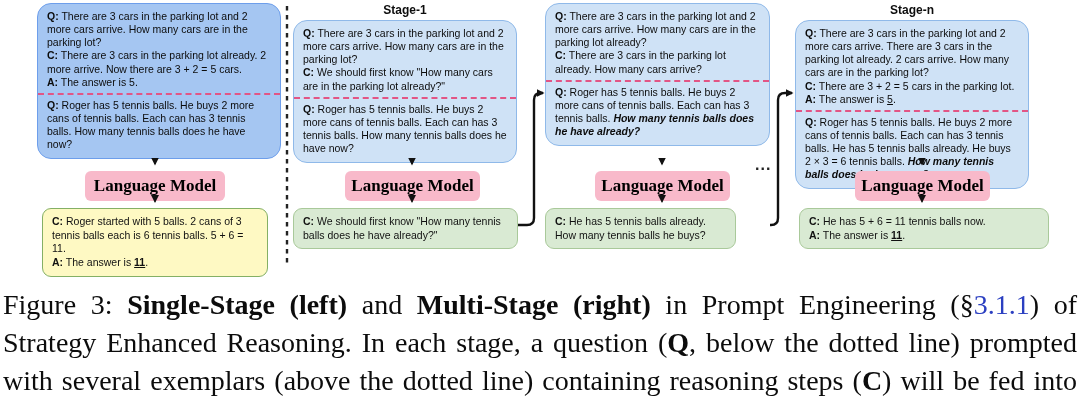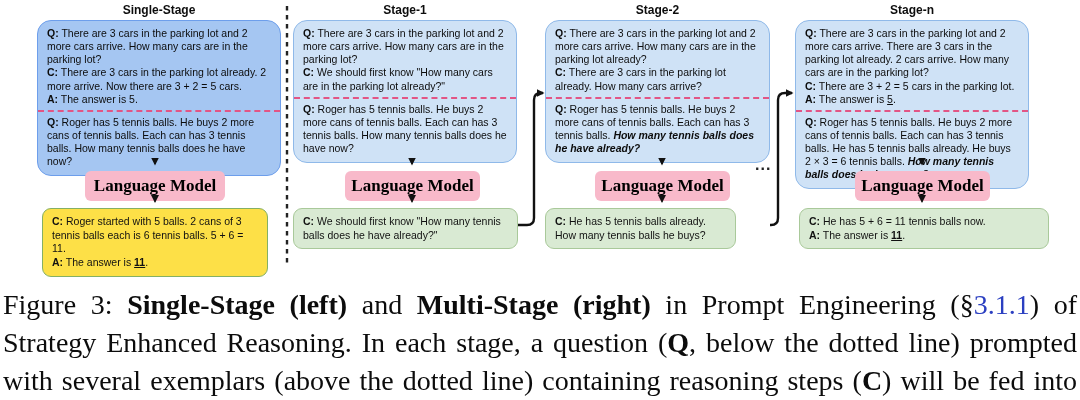--- a/index.html
+++ b/index.html
@@ -10,21 +10,21 @@
   .panel-title{text-align:center;font-size:12px;font-weight:bold;color:#0d0d0d;margin:0 0 3px 0;}
   .prompt-box{border-radius:14px;padding:6px 9px 7px;font-size:10.5px;line-height:1.25;color:#0c0c0c;box-sizing:border-box;}
   .prompt-box.dark{background:#a5c6f2;border:1.6px solid #6d9eeb;min-height:138px;}
   .prompt-box.light{background:#cfe2f6;border:1.6px solid #8fb9e9;}
   .p2 .prompt-box{min-height:140px;} .p3 .prompt-box{min-height:130px;} .p4 .prompt-box{min-height:132px;}
   .dash-sep{border:none;border-top:2px dashed #e25585;margin:4px -9px 4px;}
   .lm-box{position:absolute;top:168px;height:30px;background:#f8b9ca;border-radius:6px;
           display:flex;align-items:center;justify-content:center;
           font-family:"Liberation Serif",serif;font-weight:bold;font-size:17px;color:#000000;box-sizing:border-box;}
   .out-box{position:absolute;top:205px;border-radius:9px;padding:6px 9px;font-size:10.5px;line-height:1.3;box-sizing:border-box;}
-  .out-box.dark{background:#fde047;border:1.5px solid #84b065;}
+  .out-box.dark{background:#fef9c3;border:1.5px solid #84b065;}
   .out-box.light{background:#d9ead3;border:1.5px solid #a9c99a;}
   .ellipsis{position:absolute;left:755px;top:156px;z-index:2;font-size:16px;font-weight:bold;color:#222;letter-spacing:1px;}
   .caption{width:1074px;margin:14px 3px 10px;font-family:"Liberation Serif",serif;font-size:28px;line-height:1.36;color:#0c0c0c;text-align:justify;}
 </style>
 </head>
 <body>
 
 <div class="figure">
 
   <svg class="overlay" viewBox="0 0 1080 272" xmlns="http://www.w3.org/2000/svg">
@@ -42,21 +42,20 @@
     <line x1="662" y1="160" x2="662" y2="164" stroke="#111" stroke-width="1.6" marker-end="url(#ah)"></line>
     <line x1="662" y1="199" x2="662" y2="201.5" stroke="#111" stroke-width="1.6" marker-end="url(#ah)"></line>
     <line x1="922" y1="160" x2="922" y2="164" stroke="#111" stroke-width="1.6" marker-end="url(#ah)"></line>
     <line x1="922" y1="199" x2="922" y2="201.5" stroke="#111" stroke-width="1.6" marker-end="url(#ah)"></line>
 
     <path d="M 518 225 L 527 225 Q 534 225 534 218 L 534 100 Q 534 93 541 93 L 543 93" fill="none" stroke="#111" stroke-width="2.4" marker-end="url(#ah)"></path>
     <path d="M 770 225 L 771 225 Q 778 225 778 218 L 778 100 Q 778 93 785 93 L 792 93" fill="none" stroke="#111" stroke-width="2.4" marker-end="url(#ah)"></path>
   </svg>
 
   <section class="panel p1" style="left:37px;width:244px;">
-    <div class="panel-title">Single-Stage</div>
     <div class="prompt-box dark">
       <div><span style="font-weight: bold;">Q:</span><span> There are 3 cars in the parking lot and 2 more cars arrive. How many cars are in the parking lot?</span><br><span style="font-weight: bold;">C:</span><span> There are 3 cars in the parking lot already. 2 more arrive. Now there are 3 + 2 = 5 cars.</span><br><span style="font-weight: bold;">A:</span><span> The answer is 5.</span></div>
       <hr class="dash-sep">
       <div><span style="font-weight: bold;">Q:</span><span> Roger has 5 tennis balls. He buys 2 more cans of tennis balls. Each can has 3 tennis balls. How many tennis balls does he have now?</span></div>
     </div>
     <div class="lm-box" style="left:48px;width:140px;">Language Model</div>
     <div class="out-box dark" style="left:5px;width:226px;"><span style="font-weight: bold;">C:</span><span> Roger started with 5 balls. 2 cans of 3 tennis balls each is 6 tennis balls. 5 + 6 = 11.</span><br><span style="font-weight: bold;">A:</span><span> The answer is </span><span style="font-weight: bold; text-decoration: underline;">11</span><span>.</span></div>
   </section>
 
   <section class="panel p2" style="left:293px;width:224px;">
@@ -64,21 +63,20 @@
     <div class="prompt-box light">
       <div><span style="font-weight: bold;">Q:</span><span> There are 3 cars in the parking lot and 2 more cars arrive. How many cars are in the parking lot?</span><br><span style="font-weight: bold;">C:</span><span> We should first know "How many cars are in the parking lot already?"</span></div>
       <hr class="dash-sep">
       <div><span style="font-weight: bold;">Q:</span><span> Roger has 5 tennis balls. He buys 2 more cans of tennis balls. Each can has 3 tennis balls. How many tennis balls does he have now?</span></div>
     </div>
     <div class="lm-box" style="left:52px;width:135px;">Language Model</div>
     <div class="out-box light" style="left:0;width:225px;"><span style="font-weight: bold;">C:</span><span> We should first know "How many tennis balls does he have already?"</span></div>
   </section>
 
   <section class="panel p3" style="left:545px;width:225px;">
-    <div class="panel-title">Stage-2</div>
     <div class="prompt-box light">
       <div><span style="font-weight: bold;">Q:</span><span> There are 3 cars in the parking lot and 2 more cars arrive. How many cars are in the parking lot already?</span><br><span style="font-weight: bold;">C:</span><span> There are 3 cars in the parking lot already. How many cars arrive?</span></div>
       <hr class="dash-sep">
       <div><span style="font-weight: bold;">Q:</span><span> Roger has 5 tennis balls. He buys 2 more cans of tennis balls. Each can has 3 tennis balls. </span><span style="font-weight: bold; font-style: italic;">How many tennis balls does he have already?</span></div>
     </div>
     <div class="lm-box" style="left:50px;width:135px;">Language Model</div>
     <div class="out-box light" style="left:0;width:191px;"><span style="font-weight: bold;">C:</span><span> He has 5 tennis balls already. How many tennis balls he buys?</span></div>
   </section>
 
   <section class="panel p4" style="left:795px;width:234px;">

